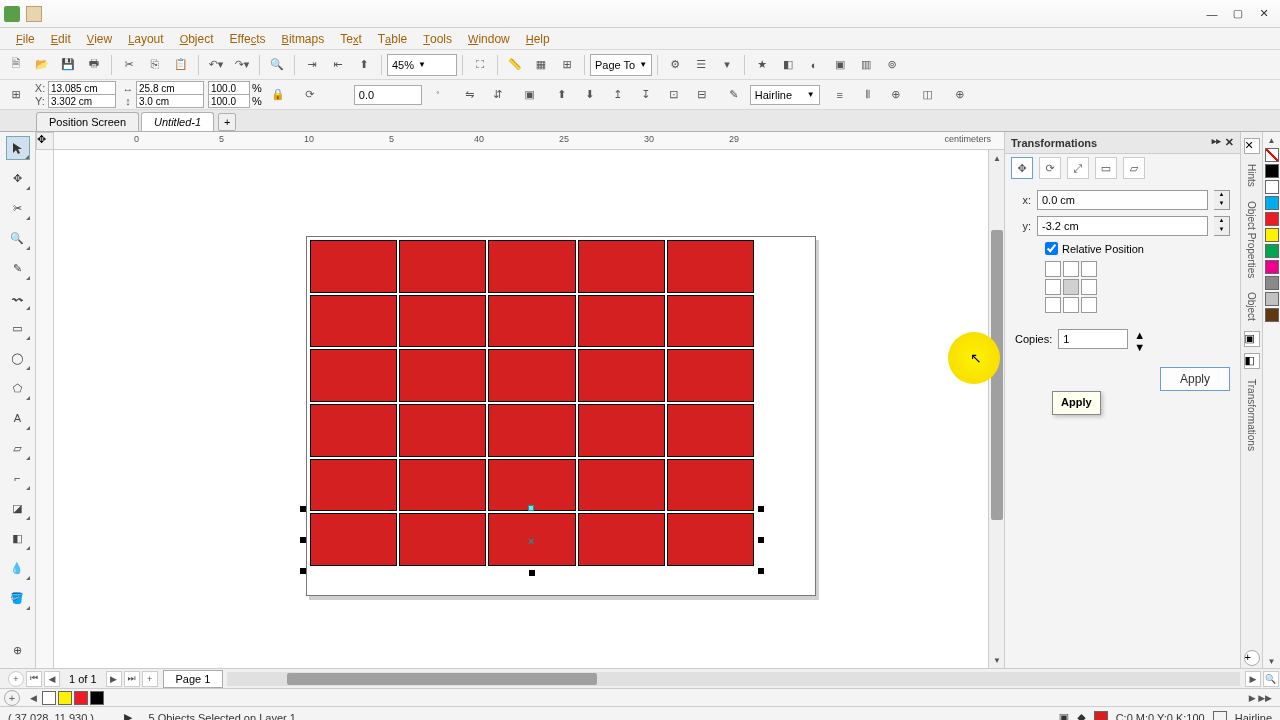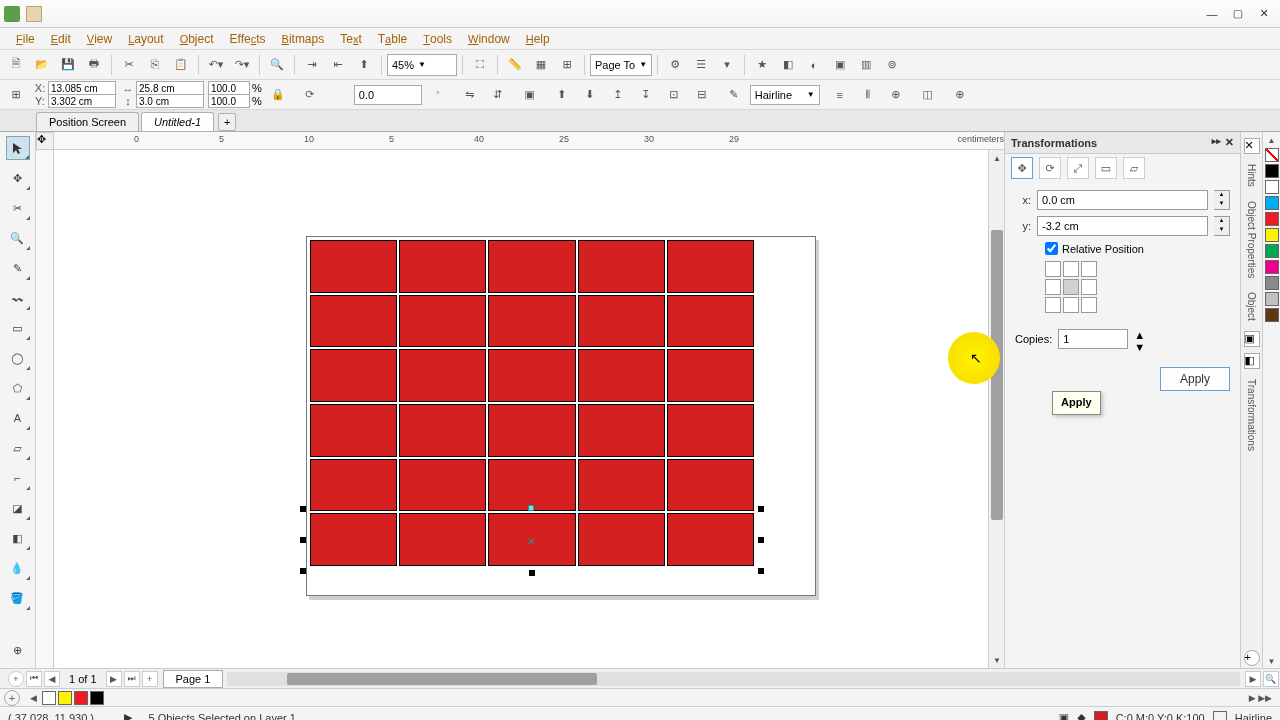--- a/index.html
+++ b/index.html
@@ -49,21 +49,21 @@
 .left-tools .tool { width: 24px; height: 24px; display: flex; align-items: center; justify-content: center; color: #444; position: relative; }
 .left-tools .tool.active { background: #d0e0f0; border: 1px solid #7aa; }
 .left-tools .tool .fly { position: absolute; right: 0; bottom: 0; width: 0; height: 0; border-right: 4px solid #666; border-top: 4px solid transparent; }
 
 
 .canvas-wrap { flex: 1; position: relative; background: #fff; overflow: hidden; }
 .ruler-corner { position: absolute; top: 0; left: 0; width: 18px; height: 18px; background: #f0f0f0; border: 1px solid #ccc; }
 .ruler-h { position: absolute; top: 0; left: 18px; right: 0; height: 18px; background: #f8f8f8; border-bottom: 1px solid #ccc; overflow: hidden; }
 .ruler-h .tick-label { position: absolute; top: 2px; font-size: 9px; color: #555; }
 .ruler-v { position: absolute; top: 18px; left: 0; width: 18px; bottom: 0; background: #f8f8f8; border-right: 1px solid #ccc; }
-.ruler-units { position: absolute; top: 2px; right: 0; font-size: 9px; color: #555; }
+.ruler-units { position: absolute; top: 2px; right: 13px; font-size: 9px; color: #555; }
 .canvas { position: absolute; top: 18px; left: 18px; right: 18px; bottom: 0; background: #fff; }
 .page-shadow { position: absolute; left: 255px; top: 90px; width: 510px; height: 360px; background: #d0d0d0; }
 .page { position: absolute; left: 252px; top: 86px; width: 510px; height: 360px; background: #fff; border: 1px solid #777; }
 .grid-obj { position: absolute; display: grid; grid-template-columns: repeat(5, 1fr); grid-template-rows: repeat(6, 1fr); gap: 2px; }
 .cell { background: #d42020; border: 1px solid #000; }
 .sel-handle { position: absolute; width: 6px; height: 6px; background: #000; }
 .sel-center { position: absolute; width: 6px; height: 6px; border: 1px solid #00a0a0; background: #80e0e0; }
 .sel-x { position: absolute; color: #2090a0; font-size: 11px; font-weight: bold; }
 .vscroll { position: absolute; right: 0; top: 18px; width: 16px; bottom: 0; background: #f0f0f0; border-left: 1px solid #ccc; }
 .vscroll .thumb { position: absolute; left: 2px; width: 12px; background: #a0a0a0; border-radius: 2px; }

